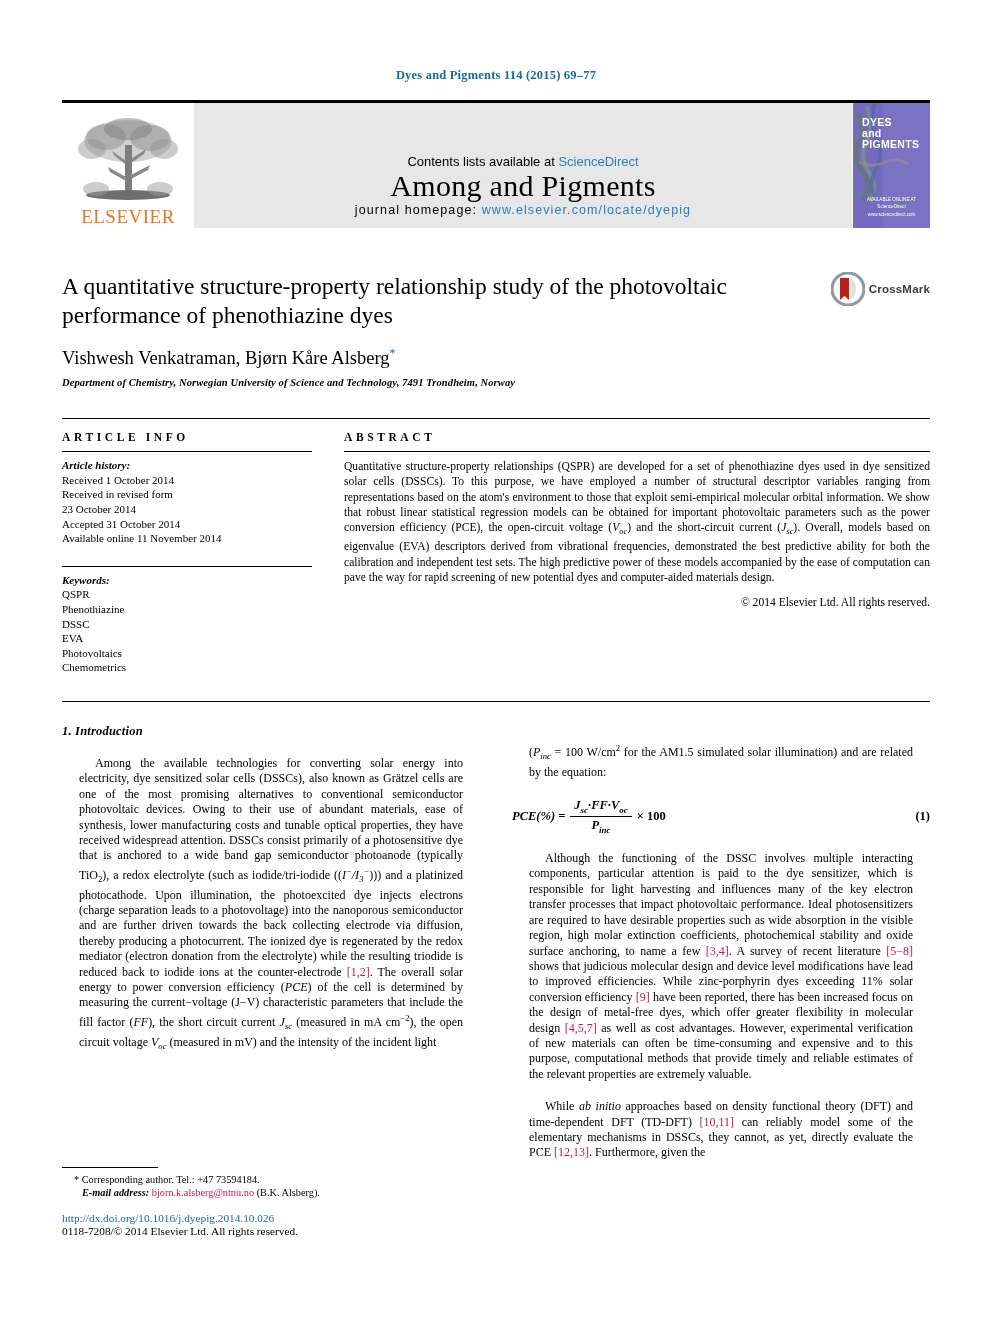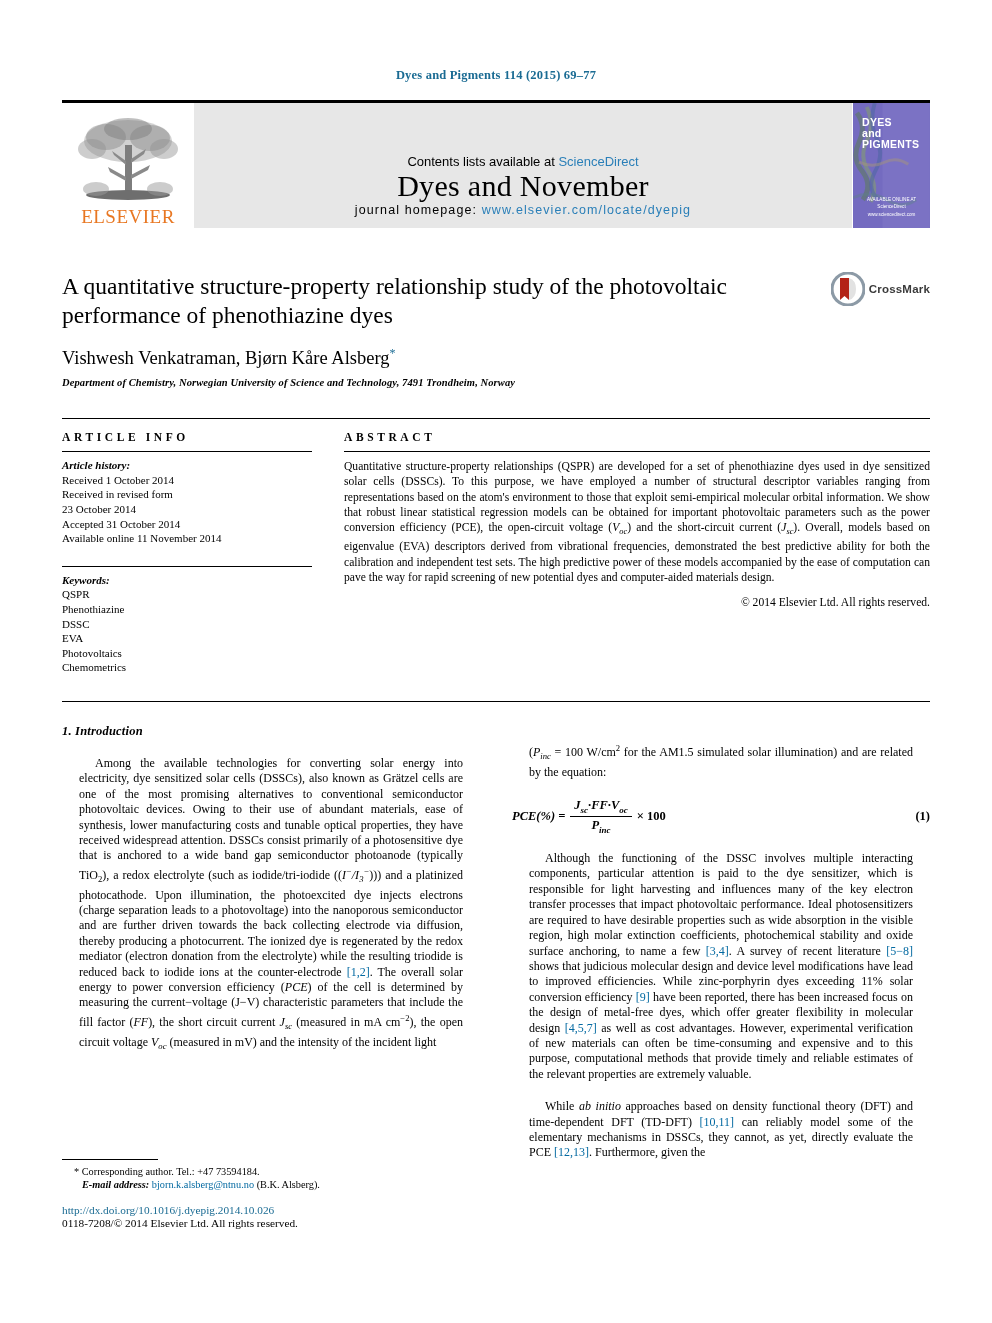--- a/index.html
+++ b/index.html
@@ -151,38 +151,38 @@
   h2.sec {
     font-size: 12.5px; font-weight: bold; margin: 0 0 14px;
     font-family:"Liberation Serif", serif; letter-spacing:.2px;font-style:italic;
   }
   p.para {
     font-size: 12px; line-height: 15.4px;
     text-align: justify; margin: 17px;
     text-indent: 16px;
   }
   p.para.cont { text-indent: 0; }
-  .ref { color: #0369a1; }
+  .ref { color: #be185d; }
   i.it { }
 
   
   .equation {
     display: flex; align-items: center;
     margin: 18px 0 16px;
     font-size: 12.5px;
   }
   .eq-lhs { font-style: italic; font-weight:bold; white-space:nowrap; }
   .frac { display: inline-flex; flex-direction: column; align-items: center; margin: 0 5px; }
   .frac .num { border-bottom: 1.2px solid #000; padding: 0 4px 1px; font-weight:bold;}
   .frac .den { padding: 1px 4px 0; font-weight:bold;}
   .eq-num { margin-left: auto; font-weight: bold; font-size: 12.5px; }
 
   
   .footnote {
-    position: absolute; left: 0; bottom: 12px; width: 100%;
+    position: absolute; left: 0; bottom: 4px; width: 100%;
   }
   .fn-rule { width: 96px; border-top: 1px solid #000; margin-bottom: 5px; }
   .fn-line { font-size: 10.3px; line-height: 13.4px; }
   .fn-line .lbl { font-style: italic; font-weight:bold; }
   .fn-indent { padding-left: 12px; }
   .doi-line { margin-top: 13px; font-size: 11.3px; color:#1a6b93; }
   .issn-line { font-size: 11.3px; margin-top: 1px; }
   sub, sup { font-size: 72%; }
 </style>
 </head>
@@ -213,21 +213,21 @@
           <ellipse cx="84" cy="74" rx="13" ry="7" fill="#999" opacity=".5"></ellipse>
         </g>
       </svg>
       <div class="elsevier-word">ELSEVIER</div>
     </div>
 
     <div class="journal-band">
       <div class="contents-line">
         <span>Contents lists available at </span><span class="sd">ScienceDirect</span>
       </div>
-      <div class="journal-title">Dyes and November</div>
+      <div class="journal-title">Among and Pigments</div>
       <div class="homepage-line">
         <span>journal homepage: </span><span class="url">www.elsevier.com/locate/dyepig</span>
       </div>
     </div>
 
     <div class="cover-thumb">
       <svg class="cover-art" viewBox="0 0 78 128" preserveAspectRatio="none">
         <rect width="78" height="128" fill="#7b72c4"></rect>
         <g opacity=".55">
           <path d="M0 0 h30 v128 h-30z" fill="#6f66bd"></path>

